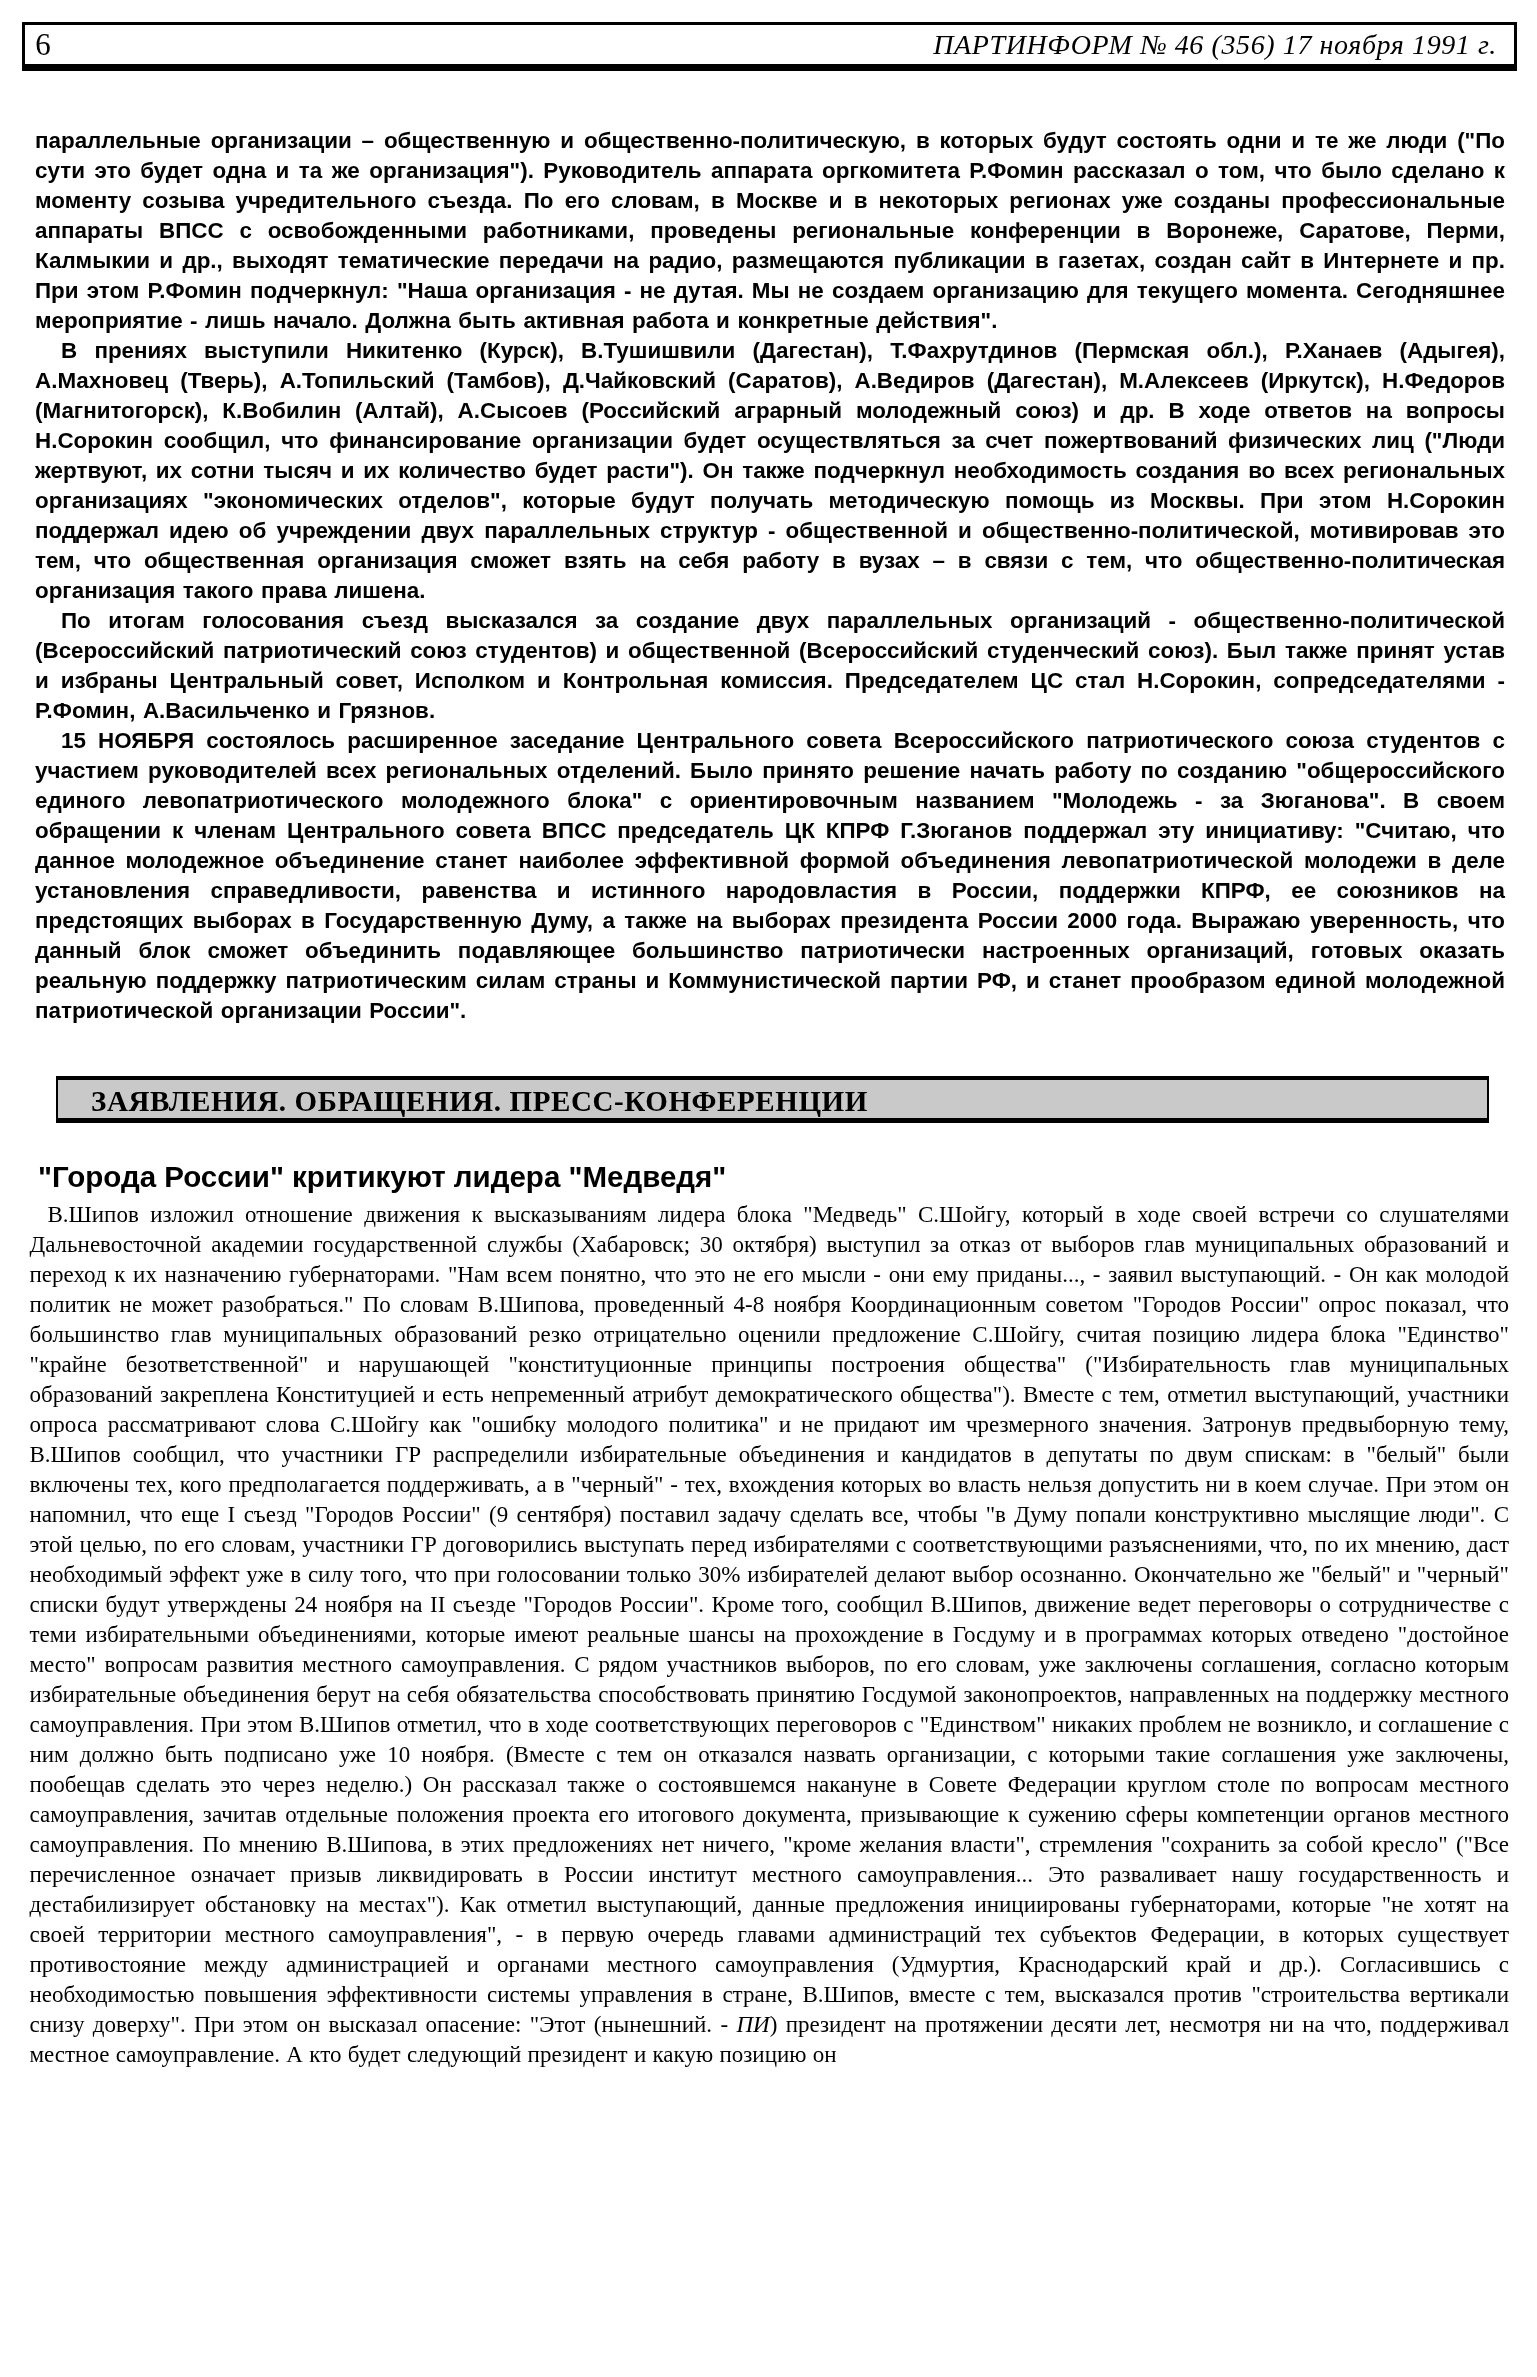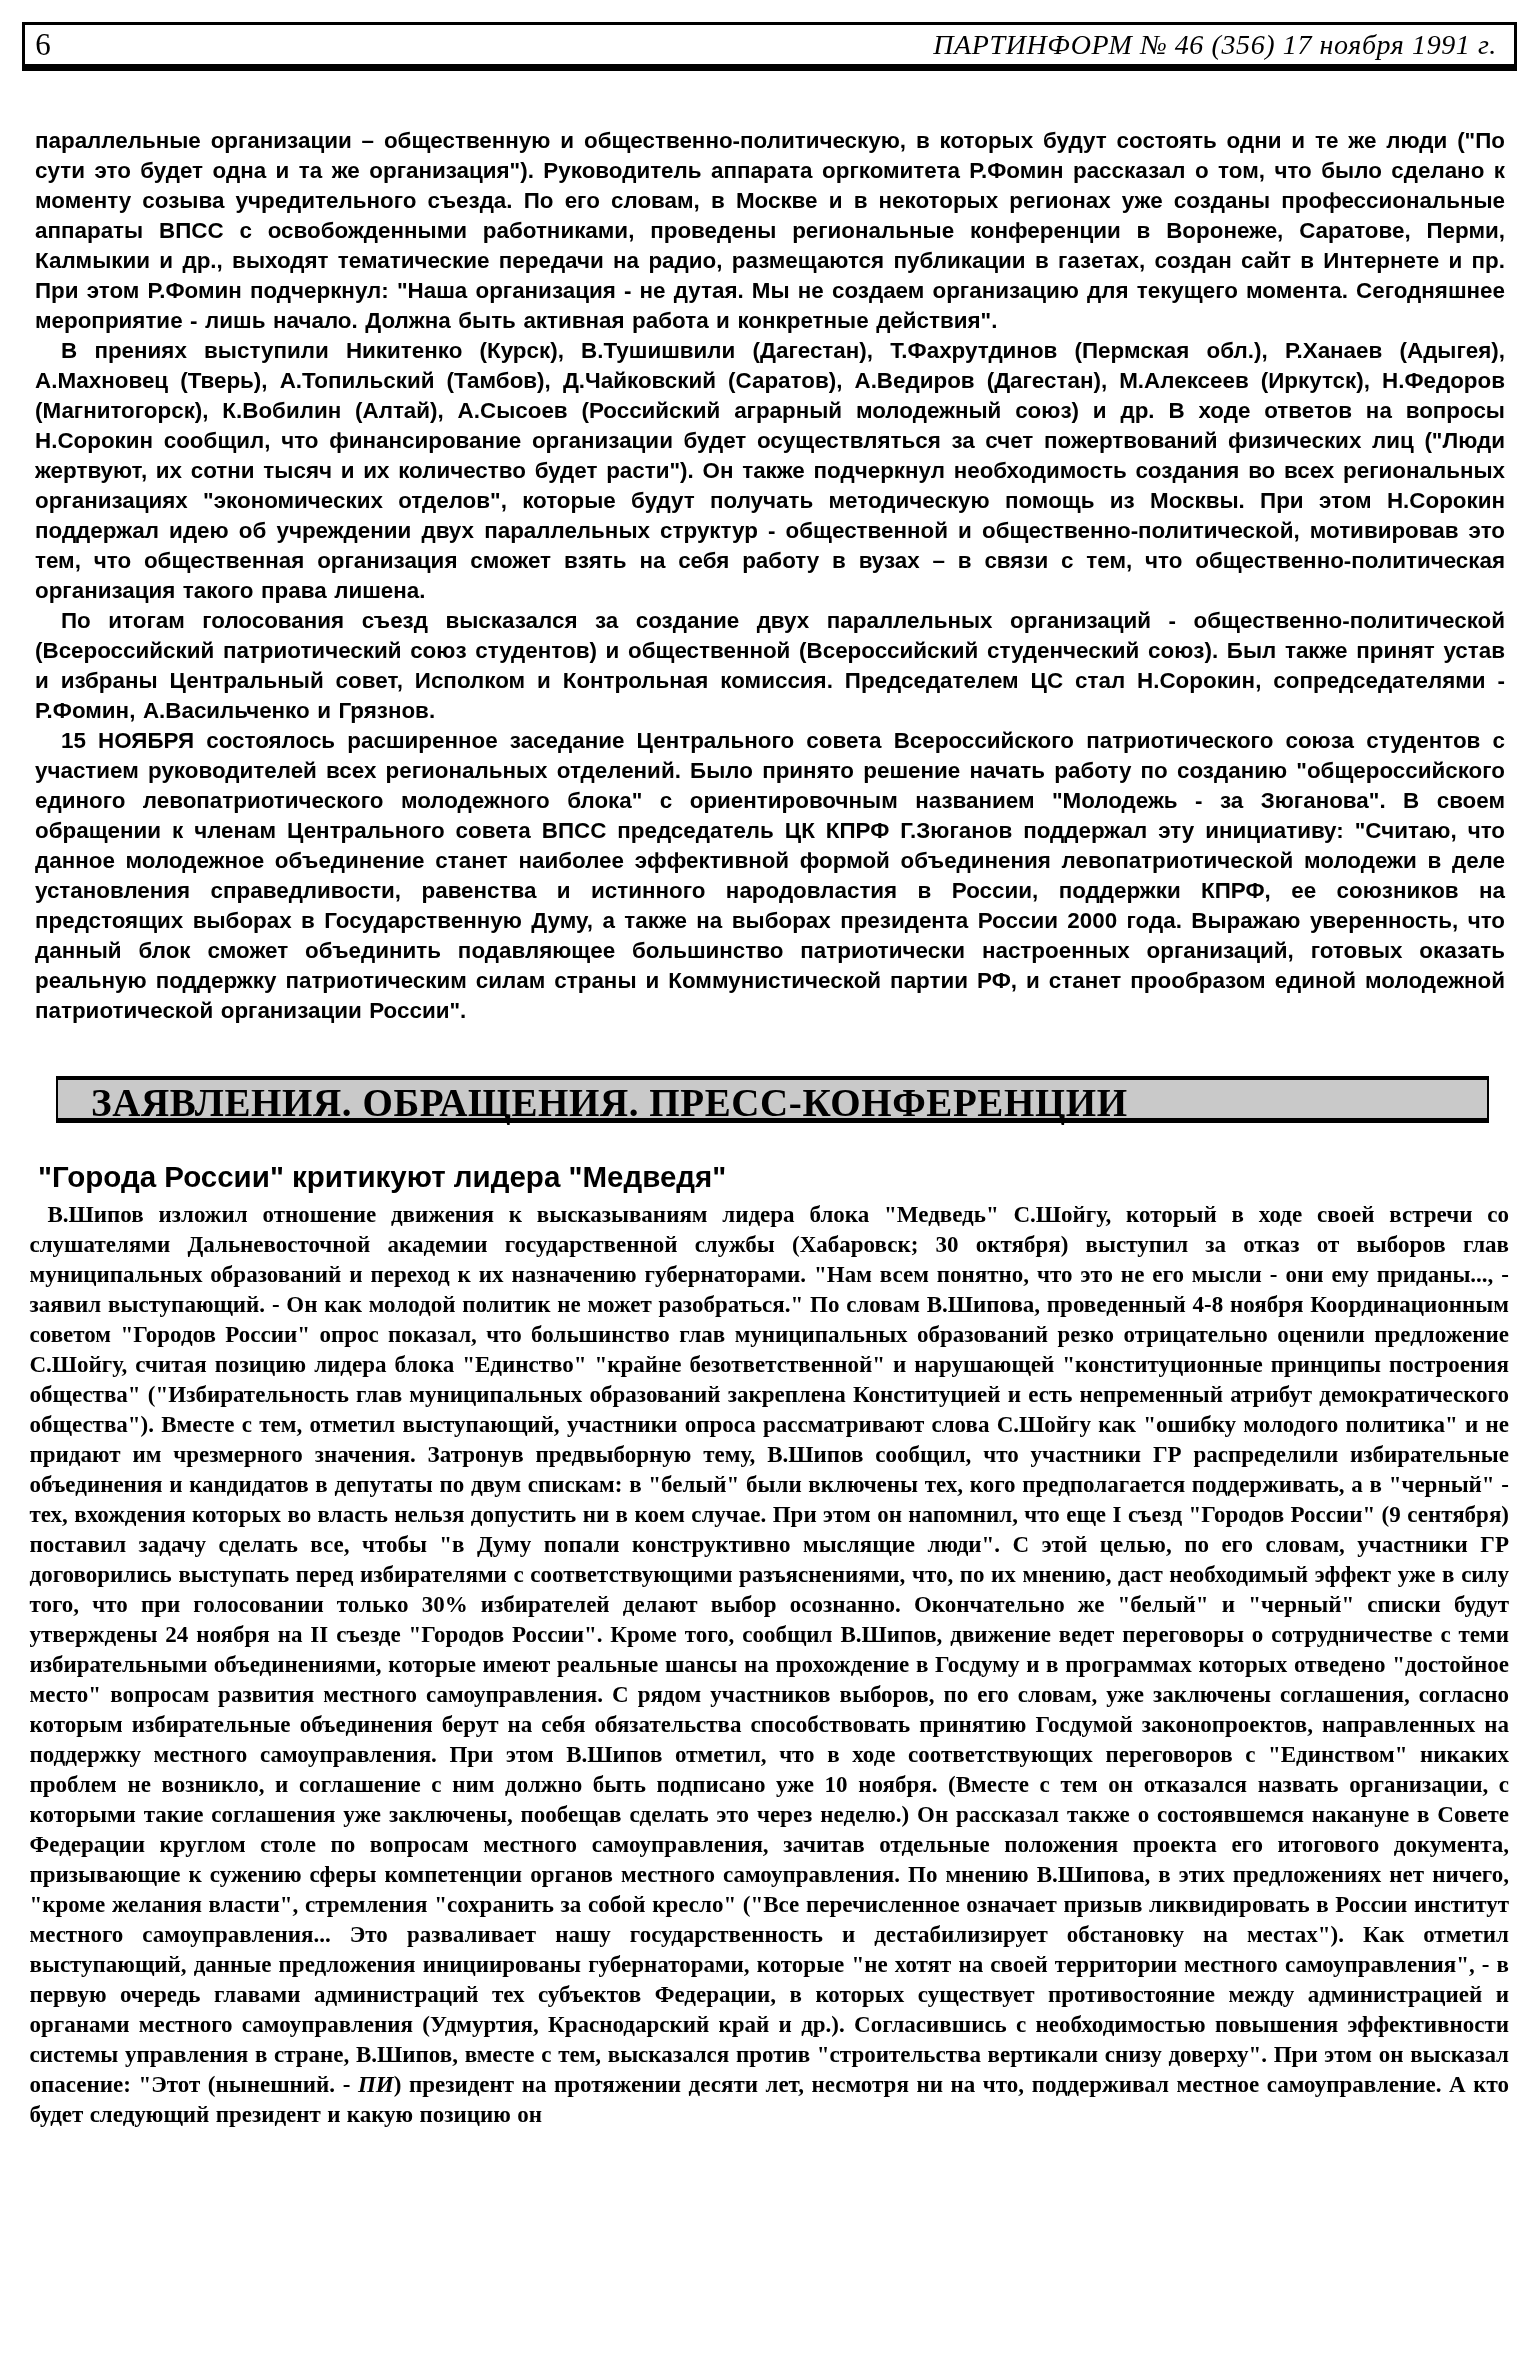--- a/index.html
+++ b/index.html
@@ -55,25 +55,25 @@
   
   .divider {
     box-sizing: border-box;
     margin: 50px 48px 0 56px;
     height: 47px;
     background: #c9c9c9;
     border: 2.6px solid #000;
     border-top-width: 4.5px;
     border-bottom-width: 5.8px;
     display: flex;
-    align-items: flex-start;
+    align-items: flex-end;
     padding-left: 33px;
     font-family: "Liberation Serif", serif;
     font-weight: bold;
-    font-size: 39px;
+    font-size: 29px;
     letter-spacing: 0.6px;
     white-space: nowrap;
   }
 
   
   .article { margin: 0; }
   .article h2 {
     margin: 38px 26px 0 38px;
     font-family: "Liberation Sans", sans-serif;
     font-weight: bold;
@@ -84,21 +84,21 @@
     margin: 9px 27px 0 29px;
     font-weight: normal;
     font-size: 26px;
     line-height: 37px;
     text-align: justify;
     text-indent: 38px;
   }
   .article .bodyserif {
     margin: 6.4px 28px 0 29.5px;
     font-family: "Liberation Serif", serif;
-    font-weight: bold;
+    font-weight: normal;
     font-size: 23px;
     line-height: 30px;
     text-align: justify;
     text-indent: 18px;
     word-spacing: 0.6px;
   }
   .article .bodyserif i { font-style: italic; }
 </style>
 </head>
 <body>

